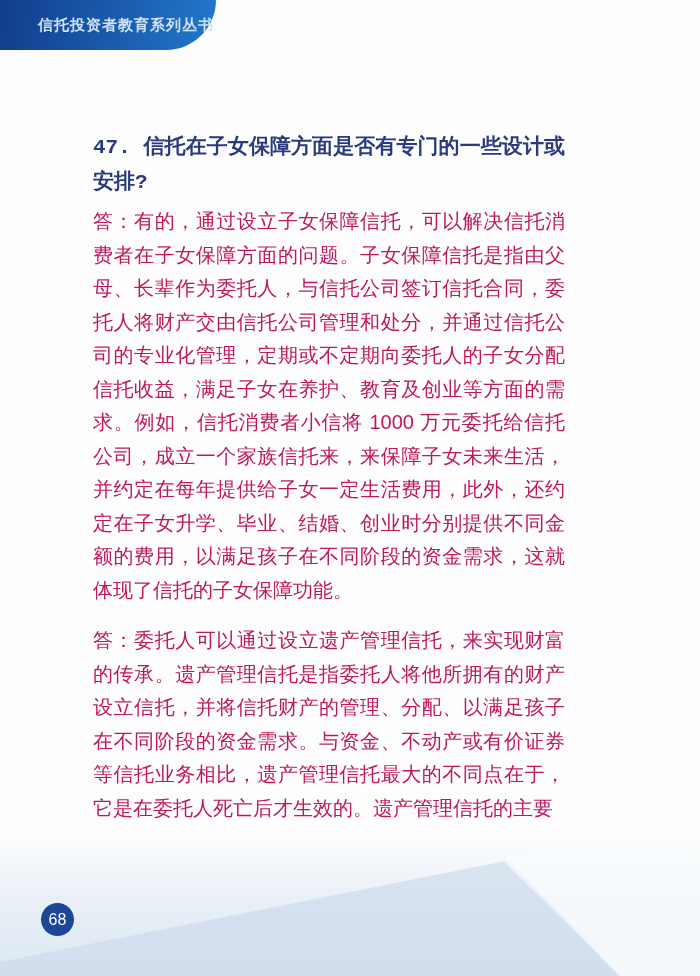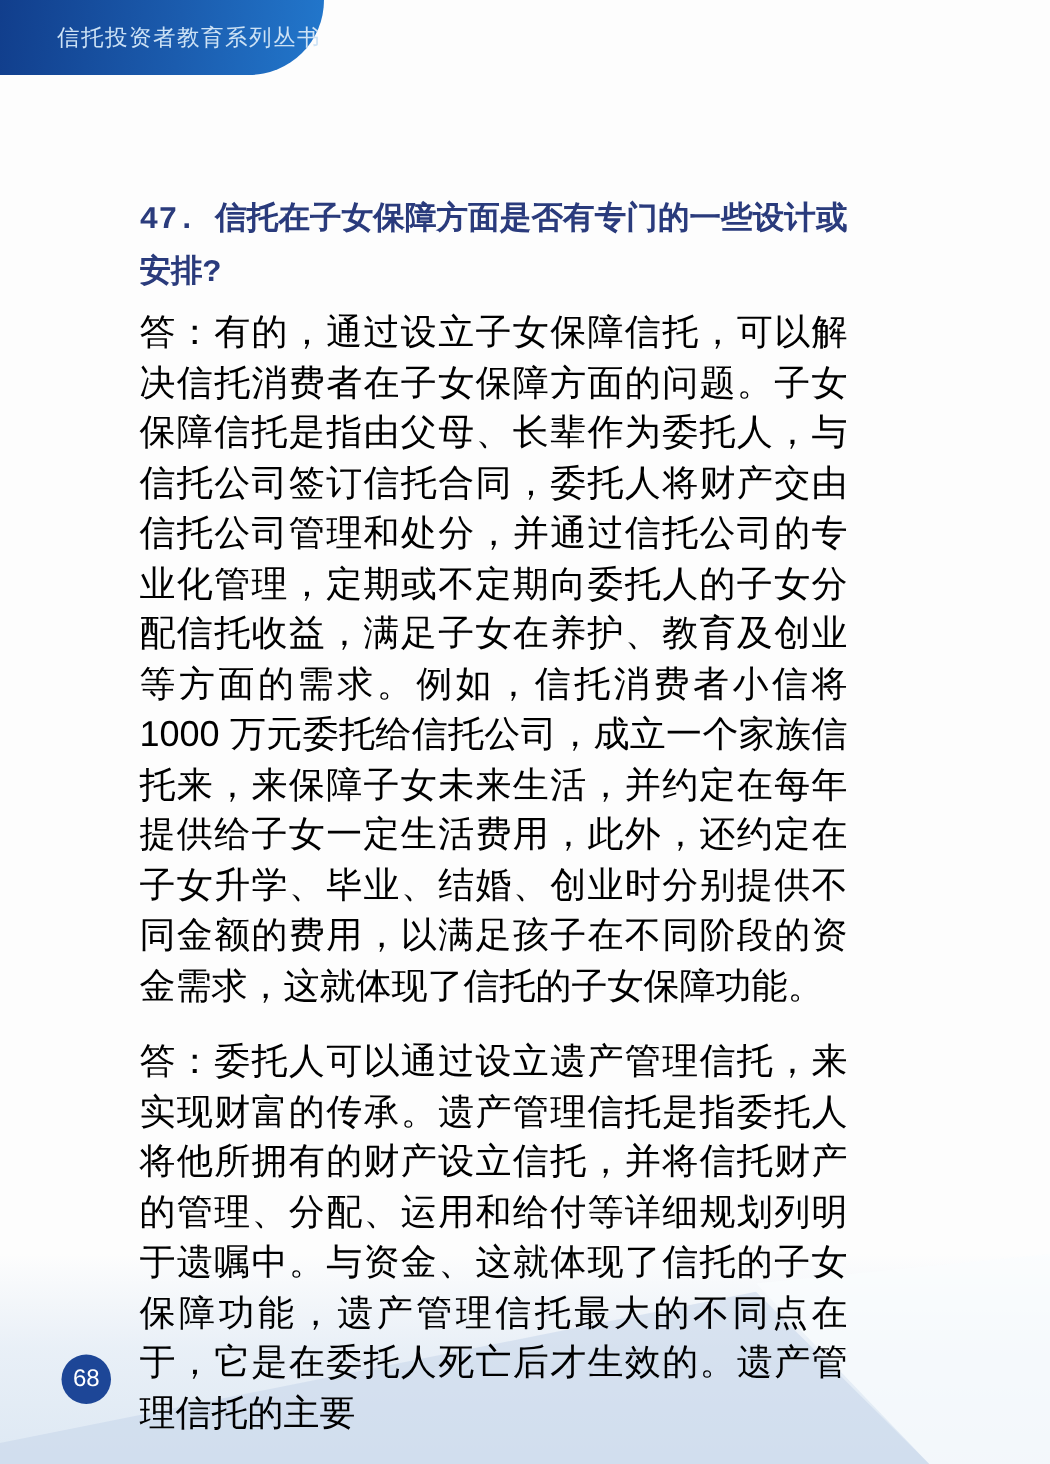--- a/index.html
+++ b/index.html
@@ -27,20 +27,21 @@
     z-index: 3;
   }
   .ribbon-label {
     position: absolute;
     left: 38px;
     top: 16px;
     font-size: 15px;
     letter-spacing: 1px;
     color: #cde2f5;
     white-space: nowrap;
+    font-weight: bold;
   }
 
   
   .content {
     position: absolute;
     left: 93px;
     top: 130px;
     width: 472px;
     z-index: 2;
   }
@@ -48,22 +49,22 @@
     color: #2a3b7c;
     font-size: 21px;
     font-weight: bold;
     line-height: 35px;
     margin: 0;
     text-align: justify;
   }
   .q47 { margin-bottom: 5px; font-family: Liberation Mono, monospace; }
   .q48 { margin-top: 14px; margin-bottom: 0; }
   .answer {
-    font-size: 24px;
-    color: #000000;
+    font-size: 20px;
+    color: #be185d;
     line-height: 33.5px;
     text-align: justify;
     margin: 0;
   }
   .a47 { margin-top: 5px; }
   .a48 { margin-top: 17px; }
 
   
   .bottom-decor {
     position: absolute;
@@ -111,21 +112,21 @@
   <span class="ribbon-label">信托投资者教育系列丛书</span>
 </div>
 
 <div class="content">
 
   <h2 class="question-heading q47">47. 信托在子女保障方面是否有专门的一些设计或安排?</h2>
 
   <p class="answer a47">答：有的，通过设立子女保障信托，可以解决信托消费者在子女保障方面的问题。子女保障信托是指由父母、长辈作为委托人，与信托公司签订信托合同，委托人将财产交由信托公司管理和处分，并通过信托公司的专业化管理，定期或不定期向委托人的子女分配信托收益，满足子女在养护、教育及创业等方面的需求。例如，信托消费者小信将 1000 万元委托给信托公司，成立一个家族信托来，来保障子女未来生活，并约定在每年提供给子女一定生活费用，此外，还约定在子女升学、毕业、结婚、创业时分别提供不同金额的费用，以满足孩子在不同阶段的资金需求，这就体现了信托的子女保障功能。</p>
 
 
-  <p class="answer a48">答：委托人可以通过设立遗产管理信托，来实现财富的传承。遗产管理信托是指委托人将他所拥有的财产设立信托，并将信托财产的管理、分配、运用和给付等详细规划列明于遗嘱中。与资金、这就体现了信托的子女保障功能，遗产管理信托最大的不同点在于，它是在委托人死亡后才生效的。遗产管理信托的主要</p>
+  <p class="answer a48">答：委托人可以通过设立遗产管理信托，来实现财富的传承。遗产管理信托是指委托人将他所拥有的财产设立信托，并将信托财产的管理、分配、以满足孩子在不同阶段的资金需求。与资金、不动产或有价证券等信托业务相比，遗产管理信托最大的不同点在于，它是在委托人死亡后才生效的。遗产管理信托的主要</p>
 
 </div>
 
 <div class="bottom-decor">
   <div class="decor-tri-main"></div>
   <div class="decor-wedge-right"></div>
 </div>
 
 <div class="page-badge">
   <span>68</span>

